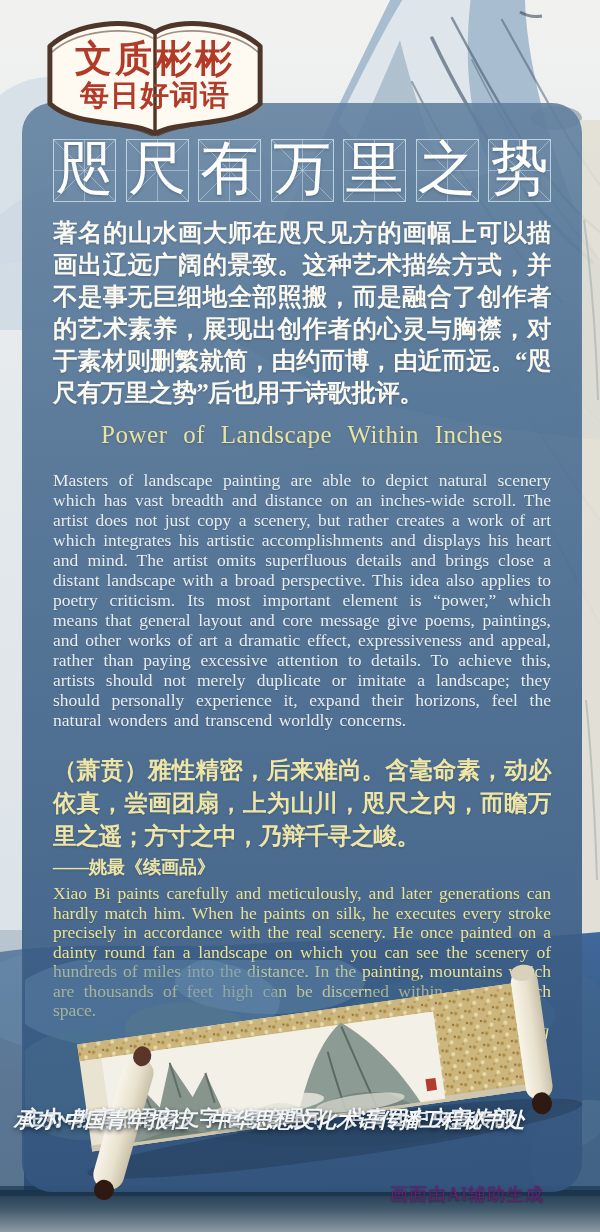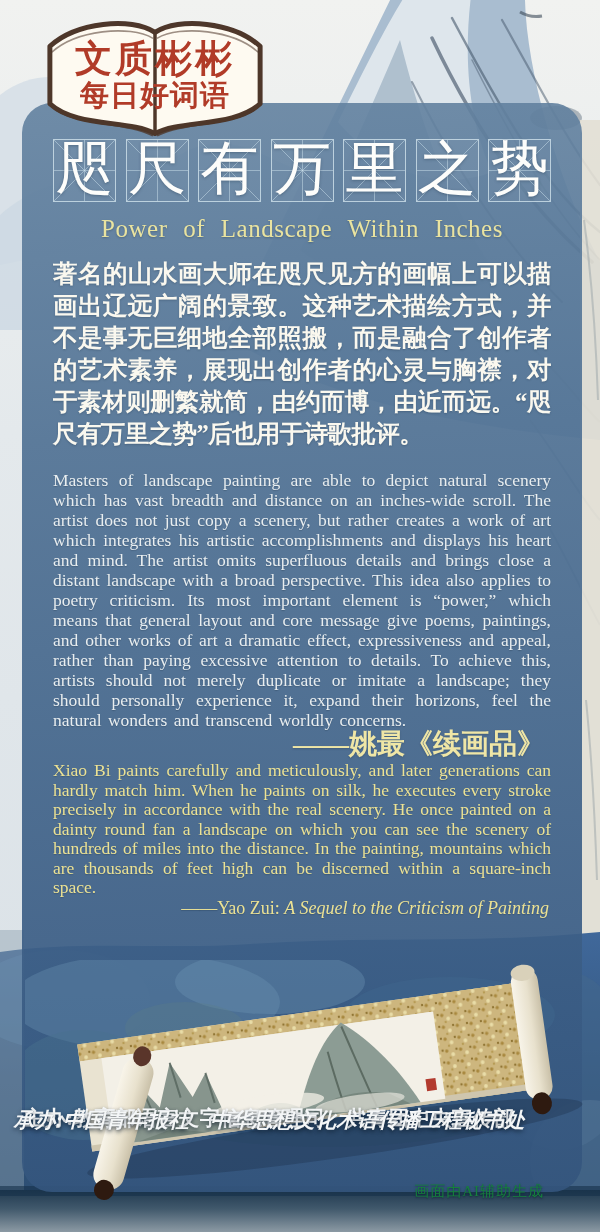--- a/index.html
+++ b/index.html
@@ -72,22 +72,22 @@
     text-shadow:0 1px 1px rgba(30,50,70,.3);
   }
 
   
   #zh-quote{
     margin-top:24px;font-size:23.5px;line-height:33px;font-weight:700;
     color:#efe6a6;text-align:justify;letter-spacing:-0.6px;
     text-shadow:0 1px 2px rgba(30,50,70,.3);
   }
   #zh-attr{
-    font-size:28px;line-height:28px;font-weight:700;color:#efe6a6;
-    text-align:right;padding-right:6px;text-shadow:0 1px 2px rgba(30,50,70,.3);
+    font-size:18px;line-height:28px;font-weight:700;color:#efe6a6;
+    padding-right:6px;text-shadow:0 1px 2px rgba(30,50,70,.3);
   }
   #en-quote{
     margin-top:3px;font-size:17.5px;line-height:19.5px;color:#ece294;
     text-align:justify;word-spacing:1px;
     text-shadow:0 1px 1px rgba(30,50,70,.3);
   }
   #en-attr{
     font-size:18px;line-height:21px;color:#ece294;text-align:right;
     padding-right:2px;text-shadow:0 1px 1px rgba(30,50,70,.3);
   }
@@ -99,21 +99,21 @@
   .footline{
     position:absolute;left:0;width:539px;text-align:center;z-index:4;
     color:#f4f6f7;font-weight:700;font-size:20.5px;letter-spacing:0.5px;
     text-shadow:0 2px 4px rgba(10,25,40,.65);
     font-family:"Liberation Serif",serif;
   }
   #foot1{top:1104px;}
   #foot2{top:1106px;font-style:italic;}
   #ai-note{
     position:absolute;right:56px;top:1182px;z-index:4;
-    color:#15803d;font-size:15px;letter-spacing:1px;
+    color:#701a75;font-size:18px;letter-spacing:1px;
     text-shadow:0 1px 2px rgba(10,25,40,.6);
   }
 </style>
 </head>
 <body>
 
 <div id="poster">
 
   <svg id="bg-art" viewBox="0 0 600 1232" preserveAspectRatio="none" aria-hidden="true">
     <defs>
@@ -215,26 +215,27 @@
         <span class="tchar">之</span>
       </div>
       <div class="gridbox">
         <svg viewBox="0 0 63 63">
             <path d="M0,31.5 H63 M31.5,0 V63 M0,0 L63,63 M63,0 L0,63" stroke="rgba(208,228,238,0.5)" stroke-width="1" fill="none"></path>
           </svg>
         <span class="tchar">势</span>
       </div>
     </div>
 
+    <div id="zh-body">著名的山水画大师在咫尺见方的画幅上可以描画出辽远广阔的景致。这种艺术描绘方式，并不是事无巨细地全部照搬，而是融合了创作者的艺术素养，展现出创作者的心灵与胸襟，对于素材则删繁就简，由约而博，由近而远。“咫尺有万里之势”后也用于诗歌批评。</div>
+
     <div id="subtitle">Power of Landscape Within Inches</div>
 
-    <div id="zh-body">著名的山水画大师在咫尺见方的画幅上可以描画出辽远广阔的景致。这种艺术描绘方式，并不是事无巨细地全部照搬，而是融合了创作者的艺术素养，展现出创作者的心灵与胸襟，对于素材则删繁就简，由约而博，由近而远。“咫尺有万里之势”后也用于诗歌批评。</div>
-
     <div id="en-body">Masters of landscape painting are able to depict natural scenery which has vast breadth and distance on an inches-wide scroll. The artist does not just copy a scenery, but rather creates a work of art which integrates his artistic accomplishments and displays his heart and mind. The artist omits superfluous details and brings close a distant landscape with a broad perspective. This idea also applies to poetry criticism. Its most important element is “power,” which means that general layout and core message give poems, paintings, and other works of art a dramatic effect, expressiveness and appeal, rather than paying excessive attention to details. To achieve this, artists should not merely duplicate or imitate a landscape; they should personally experience it, expand their horizons, feel the natural wonders and transcend worldly concerns.</div>
 
+    <div id="zh-quote">（萧贲）雅性精密，后来难尚。含毫命素，动必依真，尝画团扇，上为山川，咫尺之内，而瞻万里之遥；方寸之中，乃辩千寻之峻。</div>
     <div id="zh-attr">——姚最《续画品》</div>
 
     <div id="en-quote">Xiao Bi paints carefully and meticulously, and later generations can hardly match him. When he paints on silk, he executes every stroke precisely in accordance with the real scenery. He once painted on a dainty round fan a landscape on which you can see the scenery of hundreds of miles into the distance. In the painting, mountains which are thousands of feet high can be discerned within a square-inch space.</div>
     <div id="en-attr"><span>——Yao Zui: </span><i>A Sequel to the Criticism of Painting</i></div>
   </div>
 
   <svg id="scroll-art" viewBox="0 0 560 272" aria-hidden="true">
     <defs>
       <pattern id="broc" width="14" height="12" patternUnits="userSpaceOnUse">
         <rect width="14" height="12" fill="#cdb67e"></rect>

